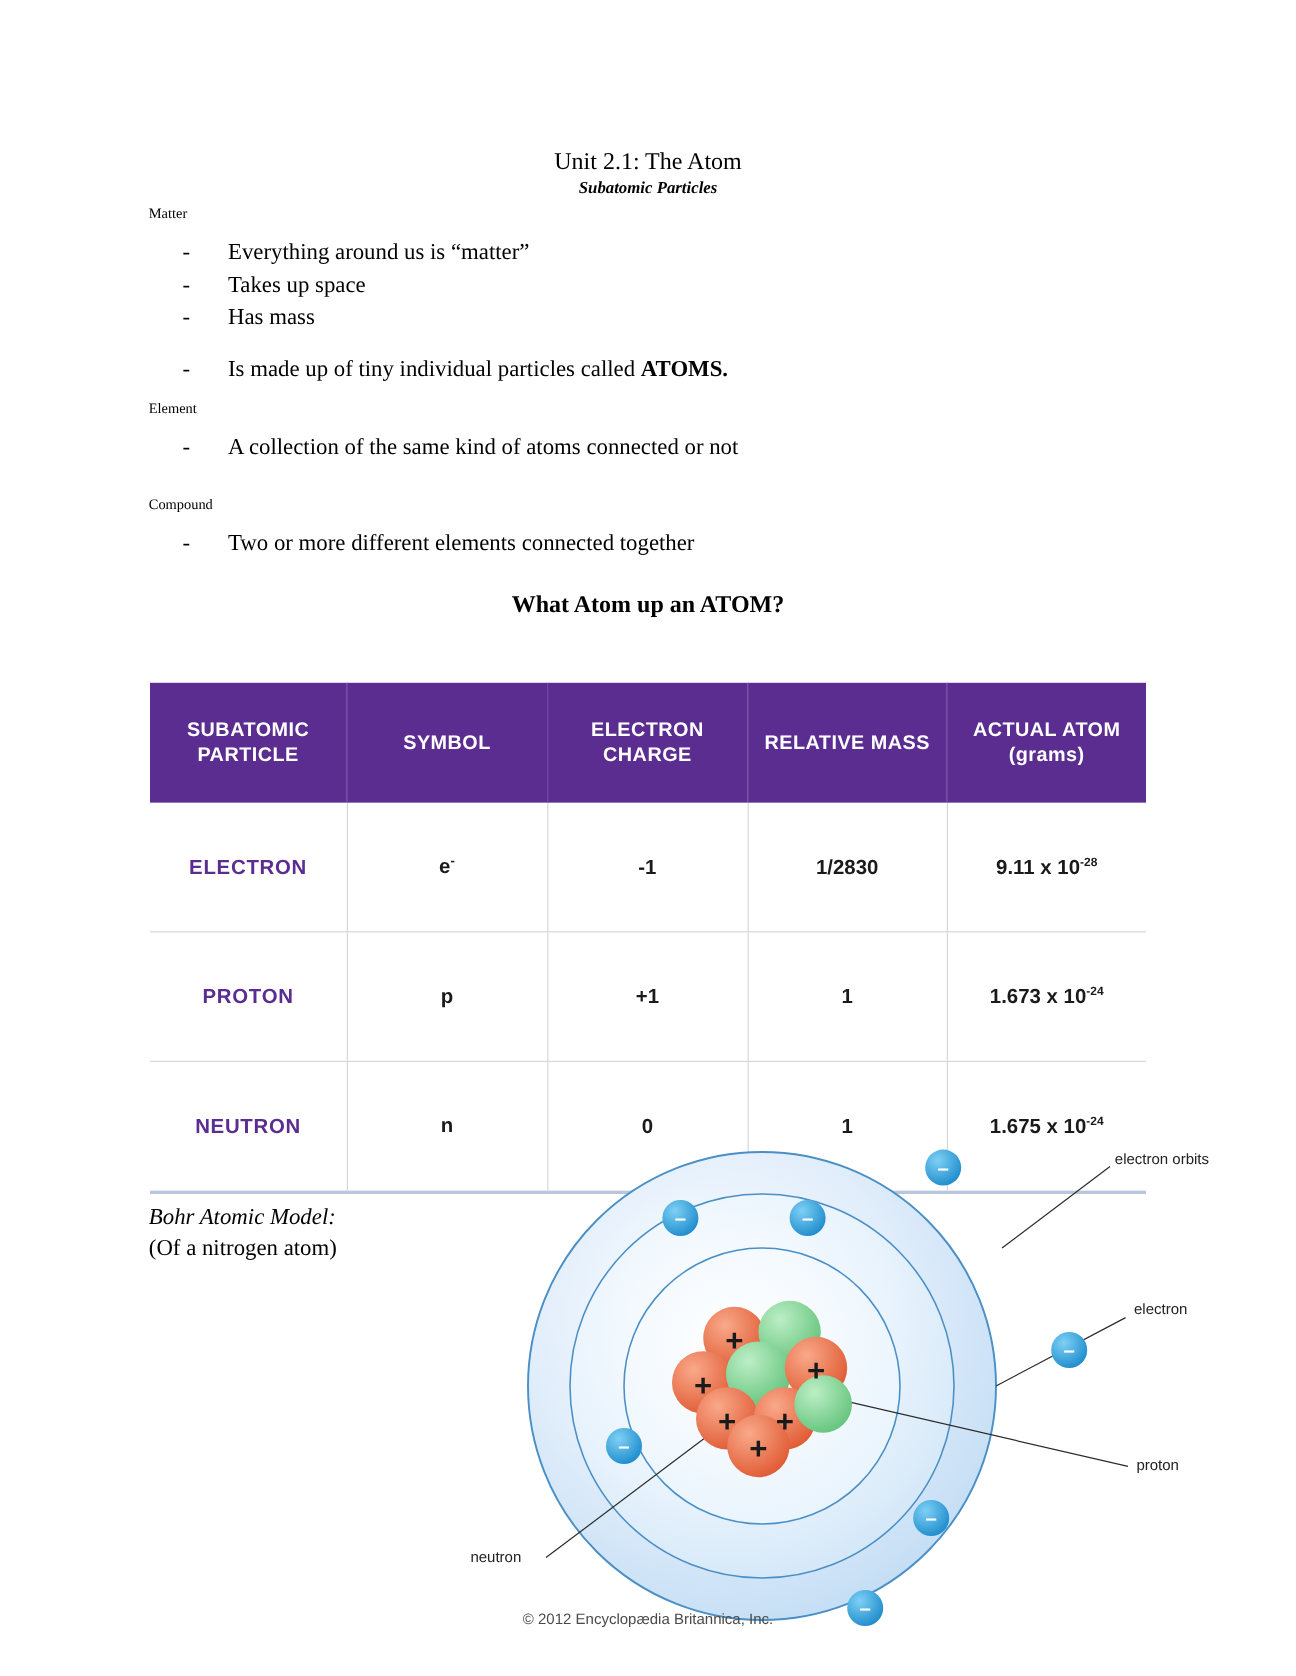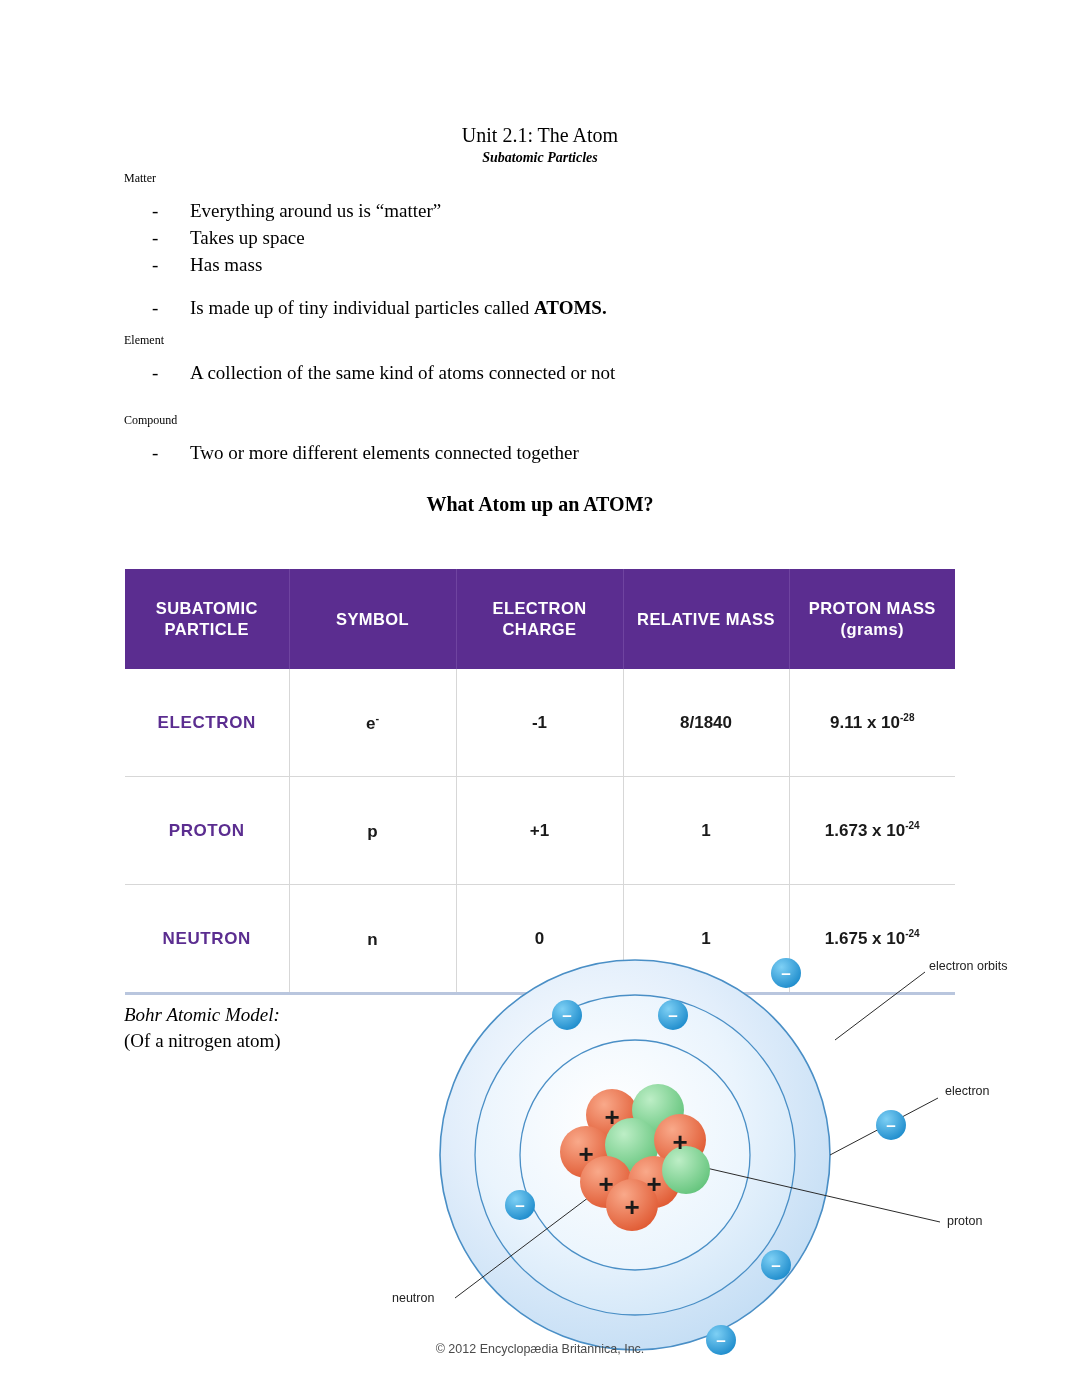--- a/index.html
+++ b/index.html
@@ -245,33 +245,33 @@
             <div>SYMBOL</div>
           </th>
           <th>
             <div>ELECTRON</div>
             <div>CHARGE</div>
           </th>
           <th>
             <div>RELATIVE MASS</div>
           </th>
           <th>
-            <div>PROTON MASS</div>
+            <div>ACTUAL ATOM</div>
             <div>(grams)</div>
           </th>
         </tr>
       </thead>
       <tbody>
         <tr>
           <td class="pname">ELECTRON</td>
           <td>
             <span>e</span><sup class="sup">-</sup>
           </td>
           <td>-1</td>
-          <td>8/1840</td>
+          <td>1/2830</td>
           <td>
             <span>9.11 x 10</span><sup class="supsm">-28</sup>
           </td>
         </tr>
         <tr>
           <td class="pname">PROTON</td>
           <td>
             <span>p</span><sup class="sup"></sup>
           </td>
           <td>+1</td>

